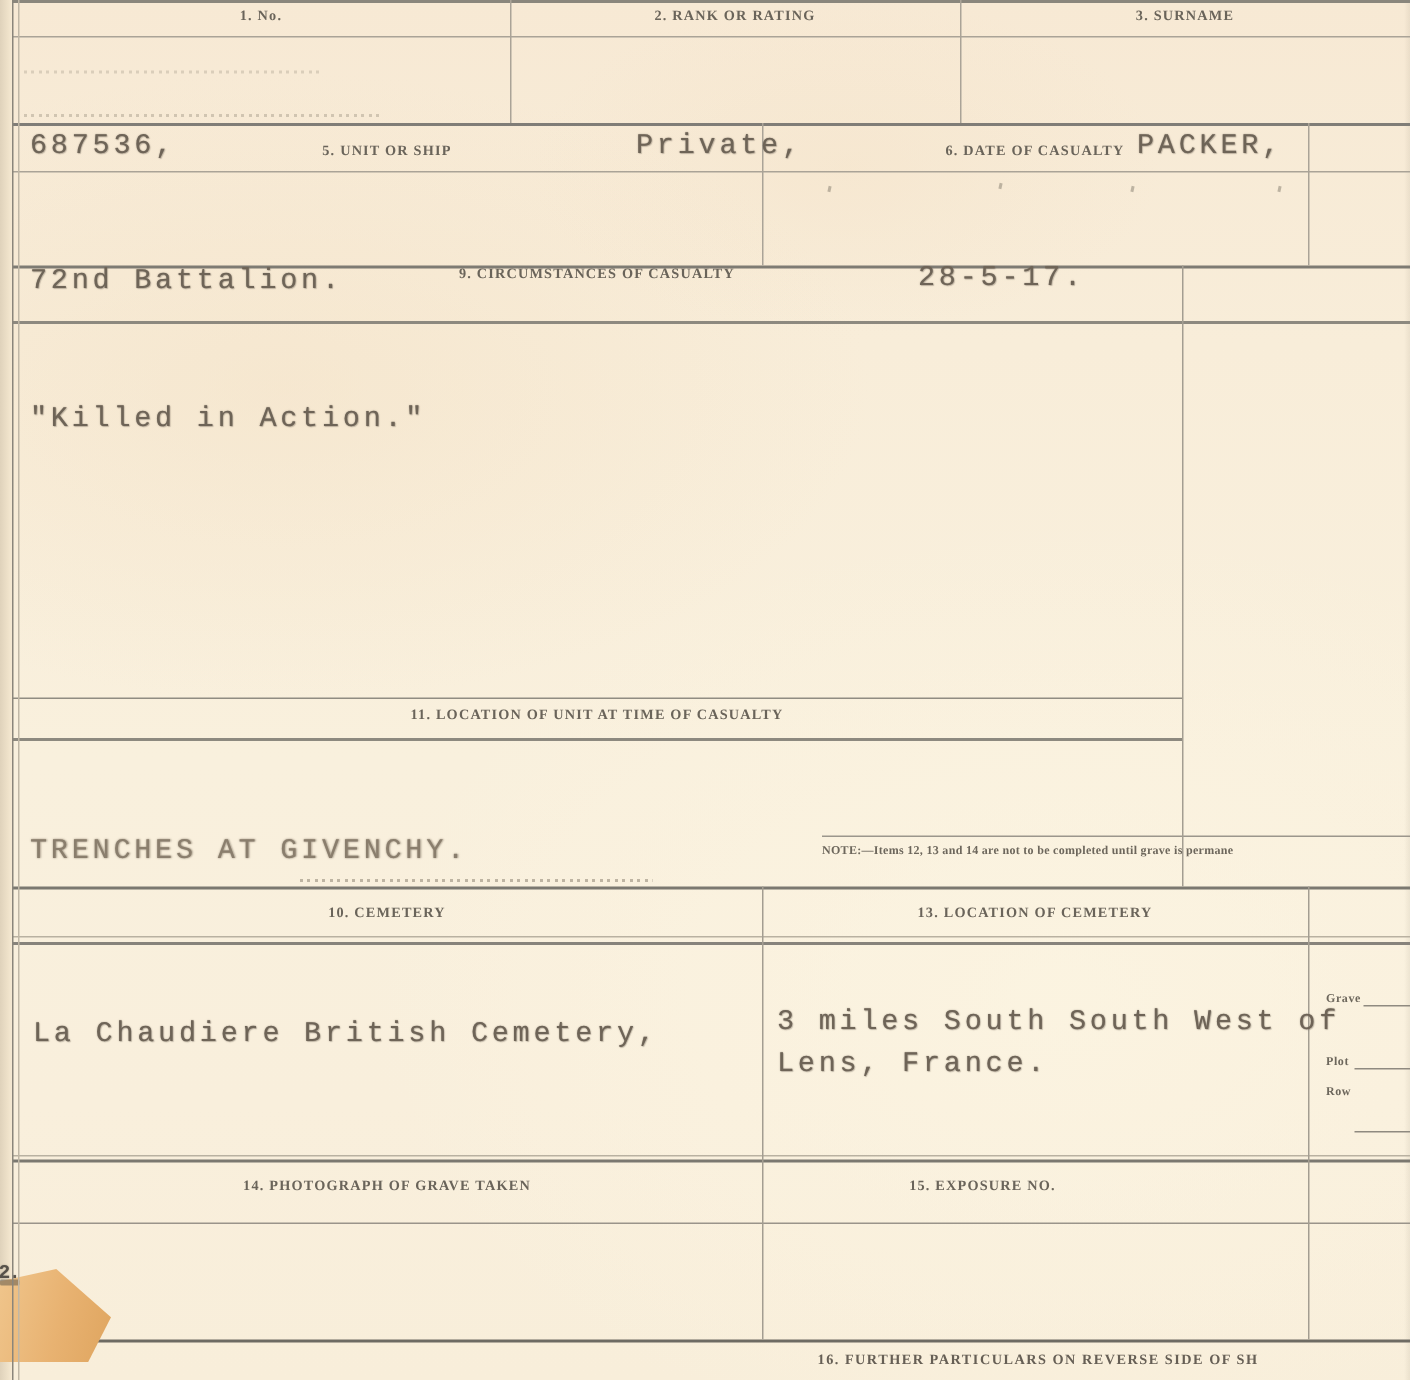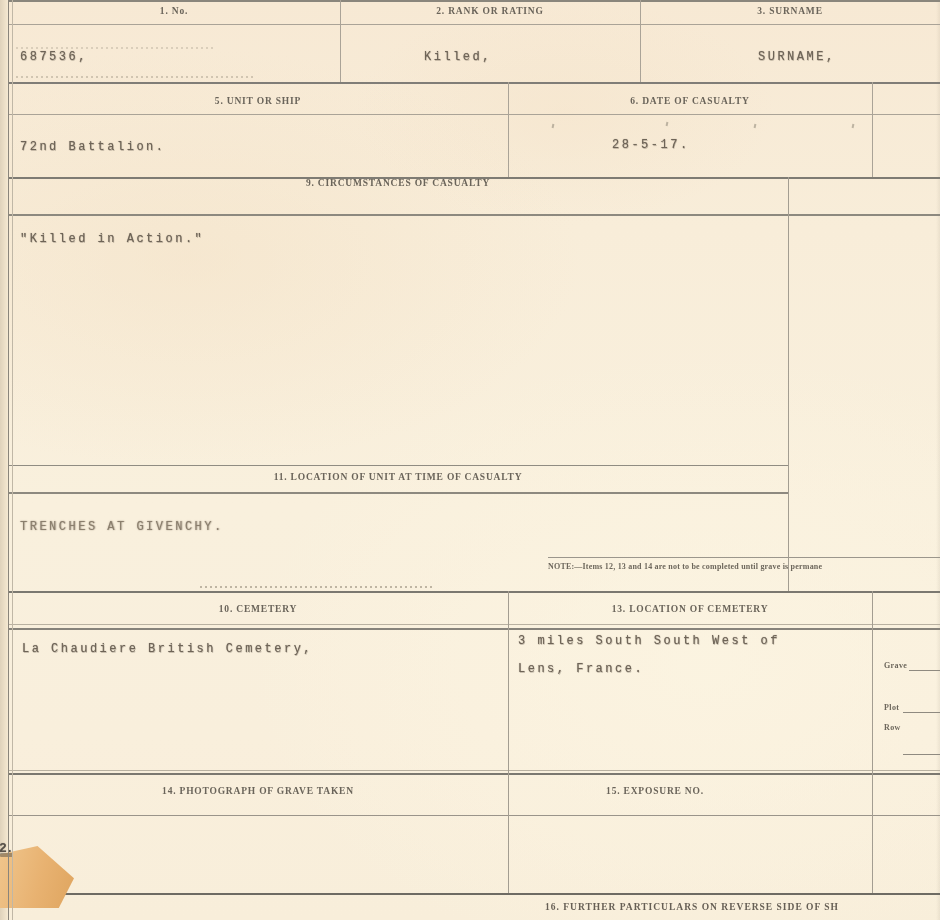--- a/index.html
+++ b/index.html
@@ -15,23 +15,24 @@
   .edge-left{position:absolute;left:0;top:0;width:8px;height:920px;
     background:linear-gradient(90deg,#dfd2bb,#efe2ca 70%,#f5e9d3);}
   .edge-right{position:absolute;right:0;top:0;width:4px;height:920px;
     background:linear-gradient(270deg,rgba(120,110,90,0.10),transparent);}
   .hline,.vline{position:absolute;}
   .hdr{
     position:absolute;font-weight:bold;font-size:9.5px;letter-spacing:0.8px;
     color:#6a645a;text-align:center;white-space:nowrap;
   }
   .typed{
-    position:absolute;font-family:"Liberation Mono",monospace;font-size:12px;
+    position:absolute;font-family:"Liberation Mono",monospace;font-size:19px;
     letter-spacing:2.5px;color:#6e6457;white-space:nowrap;
     text-shadow:0 0 1px rgba(110,100,87,0.65),0.6px 0.6px 0.6px rgba(110,100,87,0.30);
+    margin-top:36px;
   }
   .typed.faded{color:#8a7e6d;text-shadow:0 0 1.4px rgba(138,126,109,0.8),1px 0 1px rgba(138,126,109,0.35);}
   .note{
     position:absolute;left:548px;top:562px;width:392px;overflow:hidden;
     font-size:8px;letter-spacing:0.2px;color:#6d675c;white-space:nowrap;font-weight:bold;
   }
   .footer-line{
     position:absolute;left:545px;top:902px;font-weight:bold;font-size:9.5px;
     letter-spacing:1px;color:#665f55;white-space:nowrap;
   }
@@ -108,22 +109,22 @@
   <div class="stub" style="left:884px;top:661px;">Grave</div>
   <div class="stub-line" style="left:909px;top:670px;width:31px;"></div>
   <div class="stub" style="left:884px;top:703px;">Plot</div>
   <div class="stub-line" style="left:903px;top:712px;width:37px;"></div>
   <div class="stub" style="left:884px;top:723px;">Row</div>
   <div class="stub-line" style="left:903px;top:754px;width:37px;"></div>
 
   <div class="dotband" style="left:16px;top:47px;width:200px;opacity:0.3;"></div>
   <div class="dotband" style="left:16px;top:76px;width:240px;opacity:0.4;"></div>
   <div class="typed" style="left:20px;top:50px;">687536,</div>
-  <div class="typed" style="left:424px;top:50px;">Killed,</div>
-  <div class="typed" style="left:758px;top:50px;">SURNAME,</div>
+  <div class="typed" style="left:424px;top:50px;">Private,</div>
+  <div class="typed" style="left:758px;top:50px;">PACKER,</div>
   <div class="typed" style="left:20px;top:140px;">72nd Battalion.</div>
   <div class="tick" style="left:552px;top:124px;"></div>
   <div class="tick" style="left:666px;top:122px;"></div>
   <div class="tick" style="left:754px;top:124px;"></div>
   <div class="tick" style="left:852px;top:124px;"></div>
   <div class="typed" style="left:612px;top:138px;">28-5-17.</div>
   <div class="typed" style="left:20px;top:232px;">"Killed in Action."</div>
   <div class="typed faded" style="left:20px;top:520px;">TRENCHES AT GIVENCHY.</div>
   <div class="typed" style="left:22px;top:642px;">La Chaudiere British Cemetery,</div>
   <div class="typed" style="left:518px;top:634px;">3 miles South South West of</div>

